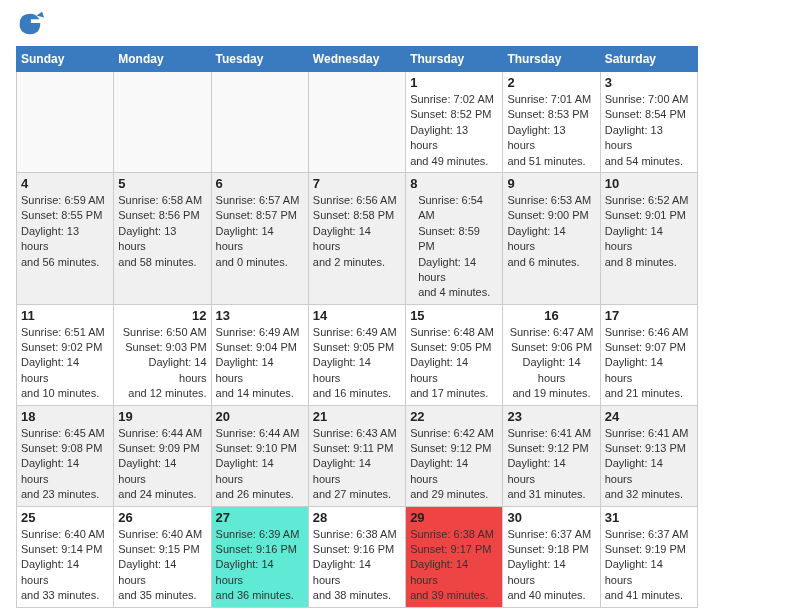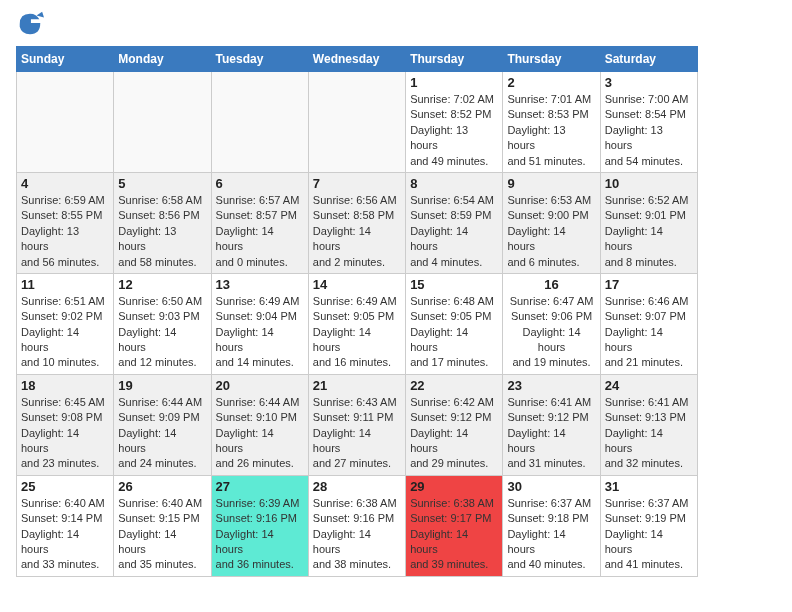--- a/index.html
+++ b/index.html
@@ -187,21 +187,21 @@
           </td>
           <td style="background: rgb(240, 240, 240);">
             <div class="day-num">7</div>
             <div class="day-info" style="white-space: pre-line;">Sunrise: 6:56 AM
 Sunset: 8:58 PM
 Daylight: 14 hours
 and 2 minutes.</div>
           </td>
           <td style="background: rgb(240, 240, 240);">
             <div class="day-num">8</div>
-            <div class="day-info" style="white-space: pre-line;">Sunrise: 6:54 AM
+            <div class="day-info" style="white-space: pre-line; margin-left: 8px;">Sunrise: 6:54 AM
 Sunset: 8:59 PM
 Daylight: 14 hours
 and 4 minutes.</div>
           </td>
           <td style="background: rgb(240, 240, 240);">
             <div class="day-num">9</div>
             <div class="day-info" style="white-space: pre-line;">Sunrise: 6:53 AM
 Sunset: 9:00 PM
 Daylight: 14 hours
 and 6 minutes.</div>
@@ -215,21 +215,21 @@
           </td>
         </tr>
         <tr>
           <td style="background: rgb(255, 255, 255);">
             <div class="day-num">11</div>
             <div class="day-info" style="white-space: pre-line;">Sunrise: 6:51 AM
 Sunset: 9:02 PM
 Daylight: 14 hours
 and 10 minutes.</div>
           </td>
-          <td style="background: rgb(255, 255, 255);">
+          <td style="background: rgb(255, 255, 255); text-align: right;">
             <div class="day-num">12</div>
             <div class="day-info" style="white-space: pre-line;">Sunrise: 6:50 AM
 Sunset: 9:03 PM
 Daylight: 14 hours
 and 12 minutes.</div>
           </td>
           <td style="background: rgb(255, 255, 255);">
             <div class="day-num">13</div>
             <div class="day-info" style="white-space: pre-line;">Sunrise: 6:49 AM
 Sunset: 9:04 PM

